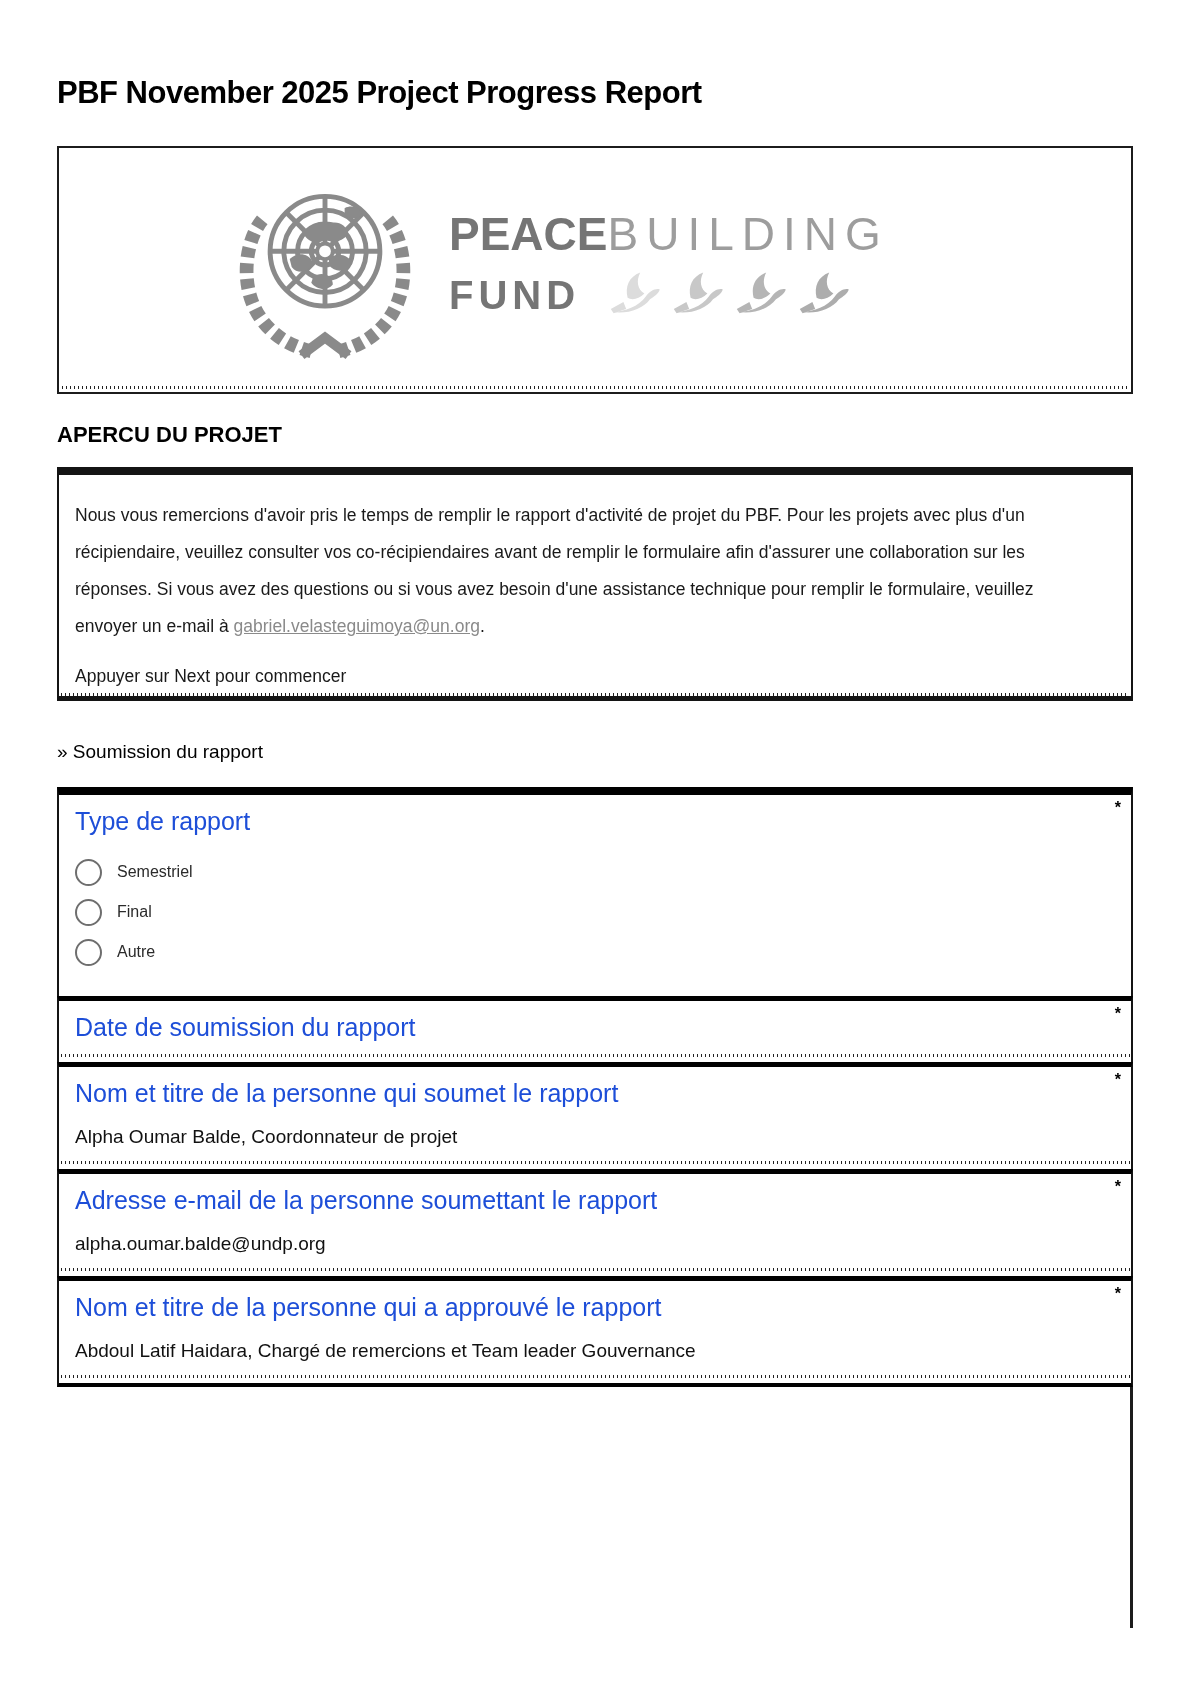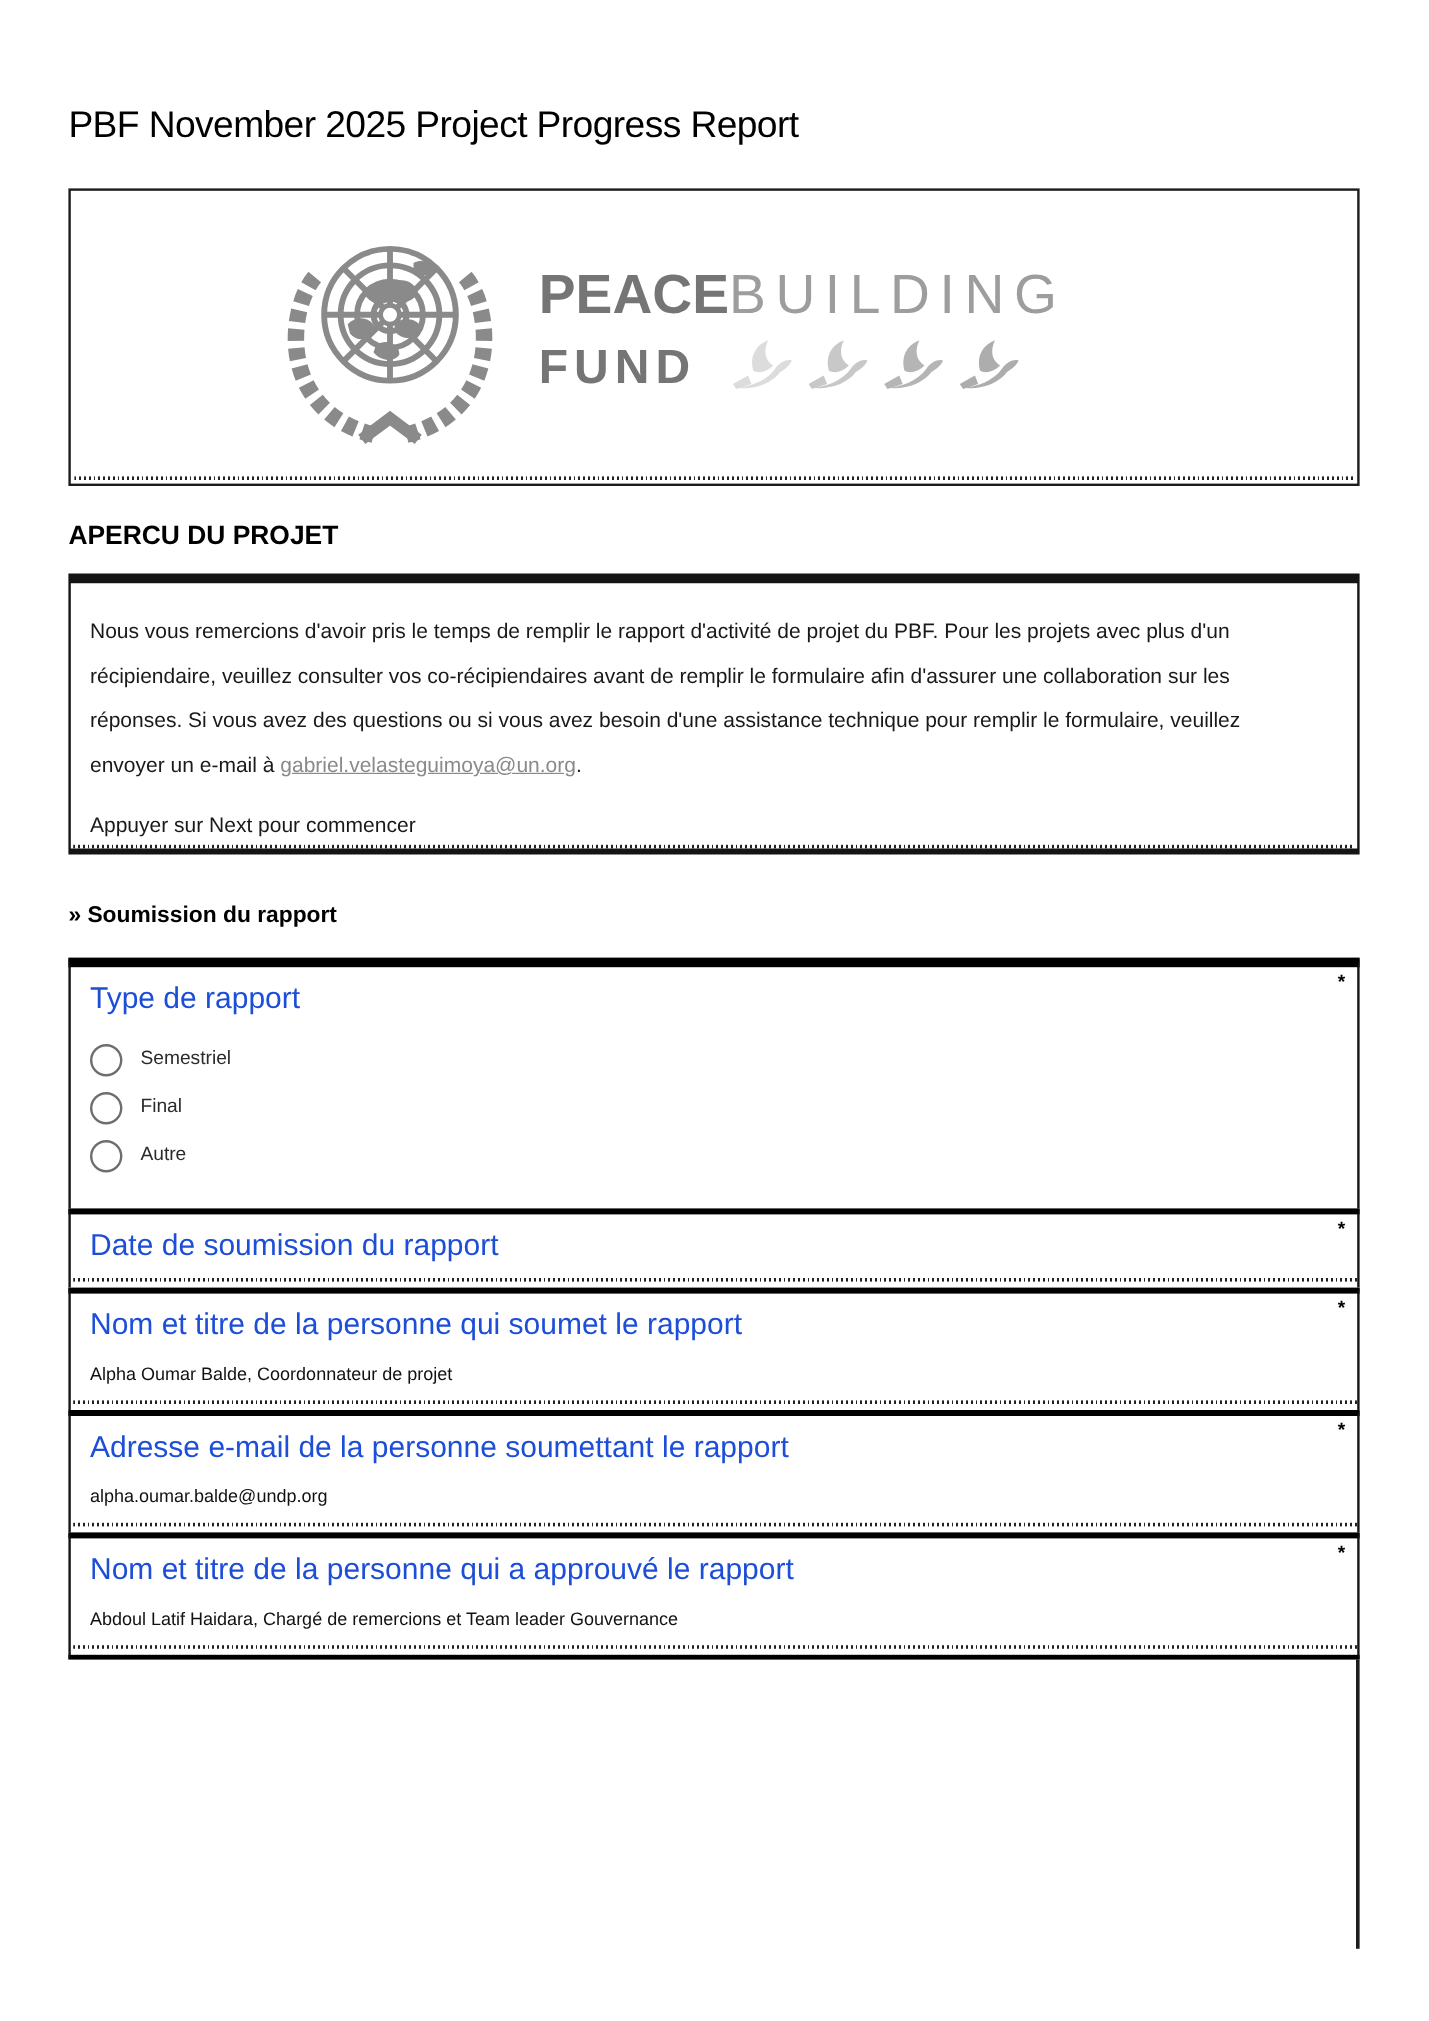--- a/index.html
+++ b/index.html
@@ -9,23 +9,23 @@
     width: 1191px;
     height: 1684px;
     background: #fff;
     font-family: "Liberation Sans", sans-serif;
     color: #1a1a1a;
     overflow: hidden;
   }
   .content { margin-left: 57px; width: 1076px; padding-top: 70px; }
 
   h1.title {
-    margin: 16px 0 35px 0;
+    margin: 5px 0 35px 0;
     font-size: 31px;
-    font-weight: 400;
+    font-weight: 700;
     letter-spacing: -0.5px;
     color: #000;
   }
 
   
   .dotline {
     height: 3px;
     background-image: repeating-linear-gradient(90deg, #222 0 1.5px, transparent 1.5px 4px);
   }
 
@@ -41,21 +41,21 @@
   .lw1 { white-space: nowrap; }
   .peace { font-size: 46px; font-weight: 700; color: #757575; letter-spacing: 0px; }
   .building { font-size: 46px; font-weight: 400; color: #9d9d9d; letter-spacing: 8px; }
   .lw2 { display: flex; align-items: center; margin-top: 10px; white-space: nowrap; }
   .fund { font-size: 40px; font-weight: 700; color: #757575; letter-spacing: 5px; }
   .doves { display: inline-flex; align-items: center; margin-left: 28px; gap: 7px; }
   .logo-dot { position: absolute; left: 3px; right: 3px; bottom: 3px; }
 
   
   h2.apercu { margin: 28px 0 19px 0; font-size: 22px; font-weight: 700; color: #000; }
-  h3.sub { margin: 40px 0 24px 0; font-size: 19px; font-weight: 700; color: #000; }
+  h3.sub { margin: 40px 0 24px 0; font-size: 19px; font-weight: 400; color: #000; }
 
   
   .intro-box {
     position: relative;
     border: 2px solid #141414;
     border-top-width: 8px;
     border-bottom-width: 5px;
     padding: 22px 18px 0 16px;
   }
   .intro { margin: 0; max-width: 1012px; font-size: 17.5px; line-height: 37px; color: #191919; }
@@ -83,21 +83,21 @@
     width: 27px; height: 27px; border-radius: 50%;
     border: 2.5px solid #6e6e6e; background: #fff;
     display: inline-flex; align-items: center; justify-content: center;
     flex: 0 0 auto;
   }
   .radio .dot { width: 15px; height: 15px; border-radius: 50%; background: #595959; display: none; }
   .opt.checked .radio .dot { display: block; }
   .olabel { margin-left: 15px; font-size: 16px; color: #2b2b2b; }
 
   .fbox .flabel { margin-bottom: 12px; }
-  .fvalue { font-size: 15px; color: #111; margin: 18px 0 13px 0; }
+  .fvalue { font-size: 19px; color: #111; margin: 18px 0 13px 0; }
   .pad-bottom { height: 5px; }
 
   
   .continuation { height: 241px; border-right: 3px solid #1c1c1c; }
 
   svg { display: block; }
 </style>
 </head>
 <body>
 

